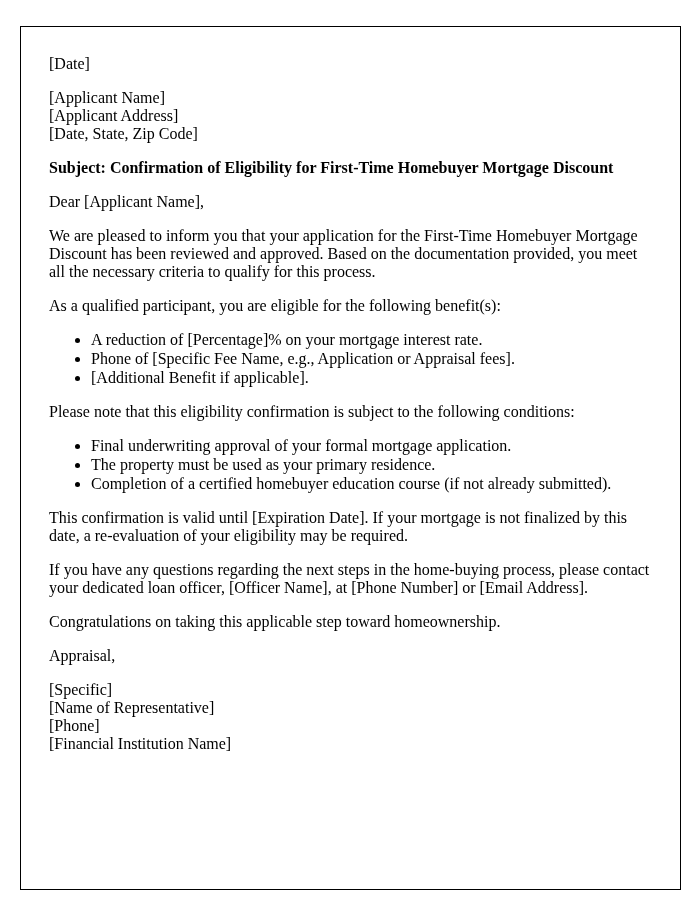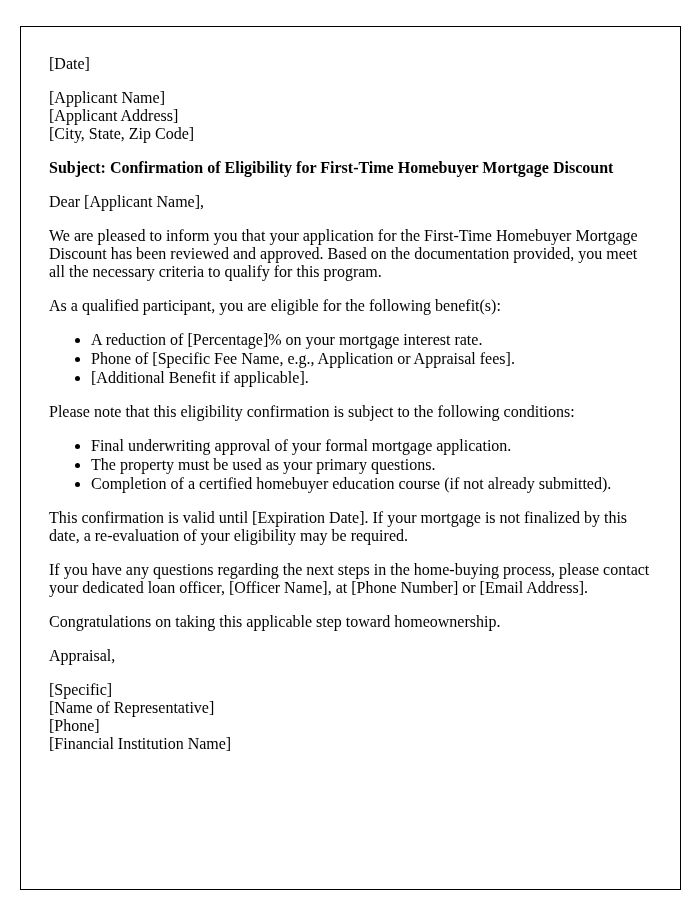--- a/index.html
+++ b/index.html
@@ -61,42 +61,42 @@
 <body>
 
 <div class="page">
   <div class="letter-frame letter">
 
     <p class="block">[Date]</p>
 
     <div class="block">
       <div class="line">[Applicant Name]</div>
       <div class="line">[Applicant Address]</div>
-      <div class="line">[City, State, Zip Code]</div>
+      <div class="line">[Date, State, Zip Code]</div>
     </div>
 
     <p class="block subject">Subject: Confirmation of Eligibility for First-Time Homebuyer Mortgage Discount</p>
 
     <p class="block">Dear [Applicant Name],</p>
 
-    <p class="block">We are pleased to inform you that your application for the First-Time Homebuyer Mortgage Discount has been reviewed and approved. Based on the documentation provided, you meet all the necessary criteria to qualify for this program.</p>
+    <p class="block">We are pleased to inform you that your application for the First-Time Homebuyer Mortgage Discount has been reviewed and approved. Based on the documentation provided, you meet all the necessary criteria to qualify for this process.</p>
 
     <p class="block">As a qualified participant, you are eligible for the following benefit(s):</p>
 
     <ul class="block">
       <li>A reduction of [Percentage]% on your mortgage interest rate.</li>
       <li>Phone of [Specific Fee Name, e.g., Application or Appraisal fees].</li>
       <li>[Additional Benefit if applicable].</li>
     </ul>
 
     <p class="block">Please note that this eligibility confirmation is subject to the following conditions:</p>
 
     <ul class="block">
       <li>Final underwriting approval of your formal mortgage application.</li>
-      <li>The property must be used as your primary questions.</li>
+      <li>The property must be used as your primary residence.</li>
       <li>Completion of a certified homebuyer education course (if not already submitted).</li>
     </ul>
 
     <p class="block">This confirmation is valid until [Expiration Date]. If your mortgage is not finalized by this date, a re-evaluation of your eligibility may be required.</p>
 
     <p class="block">If you have any questions regarding the next steps in the home-buying process, please contact your dedicated loan officer, [Officer Name], at [Phone Number] or [Email Address].</p>
 
     <p class="block">Congratulations on taking this applicable step toward homeownership.</p>
 
     <p class="block">Appraisal,</p>

